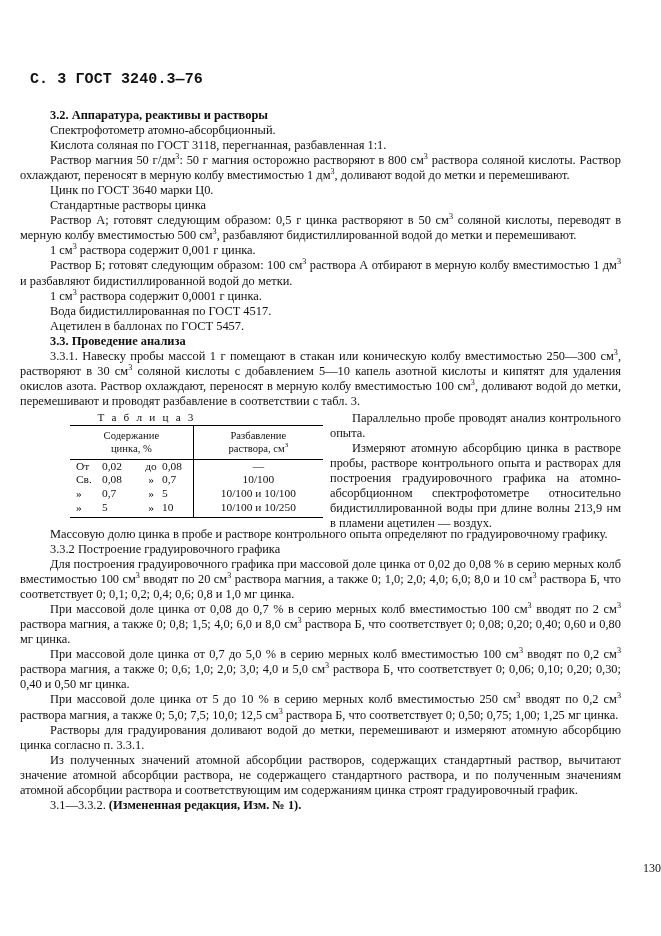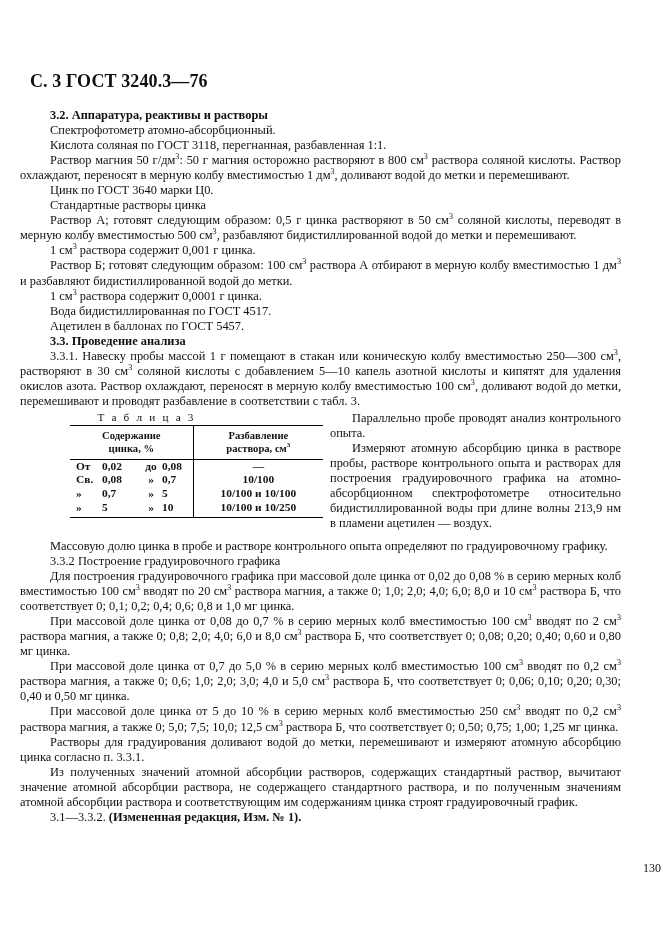--- a/index.html
+++ b/index.html
@@ -24,24 +24,25 @@
     height: 936px;
     box-sizing: border-box;
     padding: 0 30px;
   }
 
   
   .running-head {
     position: absolute;
     left: 30px;
     top: 71px;
-    font-size: 18px;
+    font-size: 15px;
     font-weight: bold;
     letter-spacing: 0.1px;
     white-space: nowrap;
+    font-family: Liberation Mono, monospace;
   }
 
   
   .content {
     position: absolute;
     left: 20px;
     top: 108px;
     width: 601px;
   }
 
@@ -81,21 +82,21 @@
     position: absolute;
     left: 50px;
     top: 14px;
     width: 253px;
     border-collapse: collapse;
     font-size: 11px;
   }
   table.t3 td, table.t3 th {
     padding: 0;
     margin: 0;
-    font-weight: bold;
+    font-weight: normal;
   }
   table.t3 thead th {
     border-top: 1.6px solid #000;
     border-bottom: 1.6px solid #000;
     text-align: center;
     padding: 3px 2px 3.5px 2px;
     line-height: 13.2px;
     font-size: 10.6px;
   }
   table.t3 thead th.left-col { width: 123px; border-right: 1.3px solid #000; }
@@ -129,21 +130,21 @@
     top: 0px;
     width: 291px;
   }
   .side-col p {
     font-size: 12.4px;
     line-height: 15.05px;
     text-align: justify;
   }
   .side-col p.ind { text-indent: 22px; }
 
-  .after-table { margin-top: 12px; }
+  .after-table { margin-top: 0; }
 
   
   .page-number {
     position: absolute;
     left: 0;
     right: 0;
     top: 861px;
     text-align: right;
     font-size: 12px;
   }
@@ -236,21 +237,21 @@
       </div>
 
     </div>
 
     <p class="ind after-table">Массовую долю цинка в пробе и растворе контрольного опыта определяют по градуировочному графику.</p>
 
     <p class="ind">3.3.2 Построение градуировочного графика</p>
 
     <p class="ind"><span>Для построения градуировочного графика при массовой доле цинка от 0,02 до 0,08 % в серию мерных колб вместимостью 100 см</span><sup>3</sup><span> вводят по 20 см</span><sup>3</sup><span> раствора магния, а также 0; 1,0; 2,0; 4,0; 6,0; 8,0 и 10 см</span><sup>3</sup><span> раствора Б, что соответствует 0; 0,1; 0,2; 0,4; 0,6; 0,8 и 1,0 мг цинка.</span></p>
 
-    <p class="ind"><span>При массовой доле цинка от 0,08 до 0,7 % в серию мерных колб вместимостью 100 см</span><sup>3</sup><span> вводят по 2 см</span><sup>3</sup><span> раствора магния, а также 0; 0,8; 2,0; 4,0; 6,0 и 8,0 см</span><sup>3</sup><span> раствора Б, что соответствует 0; 0,08; 0,20; 0,40; 0,60 и 0,80 мг цинка.</span></p>
+    <p class="ind"><span>При массовой доле цинка от 0,08 до 0,7 % в серию мерных колб вместимостью 100 см</span><sup>3</sup><span> вводят по 2 см</span><sup>3</sup><span> раствора магния, а также 0; 0,8; 1,5; 4,0; 6,0 и 8,0 см</span><sup>3</sup><span> раствора Б, что соответствует 0; 0,08; 0,20; 0,40; 0,60 и 0,80 мг цинка.</span></p>
 
     <p class="ind"><span>При массовой доле цинка от 0,7 до 5,0 % в серию мерных колб вместимостью 100 см</span><sup>3</sup><span> вводят по 0,2 см</span><sup>3</sup><span> раствора магния, а также 0; 0,6; 1,0; 2,0; 3,0; 4,0 и 5,0 см</span><sup>3</sup><span> раствора Б, что соответствует 0; 0,06; 0,10; 0,20; 0,30; 0,40 и 0,50 мг цинка.</span></p>
 
     <p class="ind"><span>При массовой доле цинка от 5 до 10 % в серию  мерных  колб  вместимостью 250 см</span><sup>3</sup><span> вводят по 0,2 см</span><sup>3</sup><span> раствора магния, а также 0; 5,0; 7,5; 10,0; 12,5 см</span><sup>3</sup><span> раствора Б, что соответствует 0; 0,50; 0,75; 1,00; 1,25 мг цинка.</span></p>
 
     <p class="ind">Растворы для градуирования доливают водой до метки, перемешивают и измеряют атомную абсорбцию цинка согласно п. 3.3.1.</p>
 
     <p class="ind">Из полученных значений атомной абсорбции растворов, содержащих стандартный раствор, вычитают значение атомной абсорбции раствора, не содержащего стандартного раствора, и по полученным значениям атомной абсорбции раствора и соответствующим им содержаниям цинка строят градуировочный график.</p>
 
     <p class="ind"><span>3.1—3.3.2. </span><span class="b">(Измененная редакция, Изм. № 1).</span></p>

